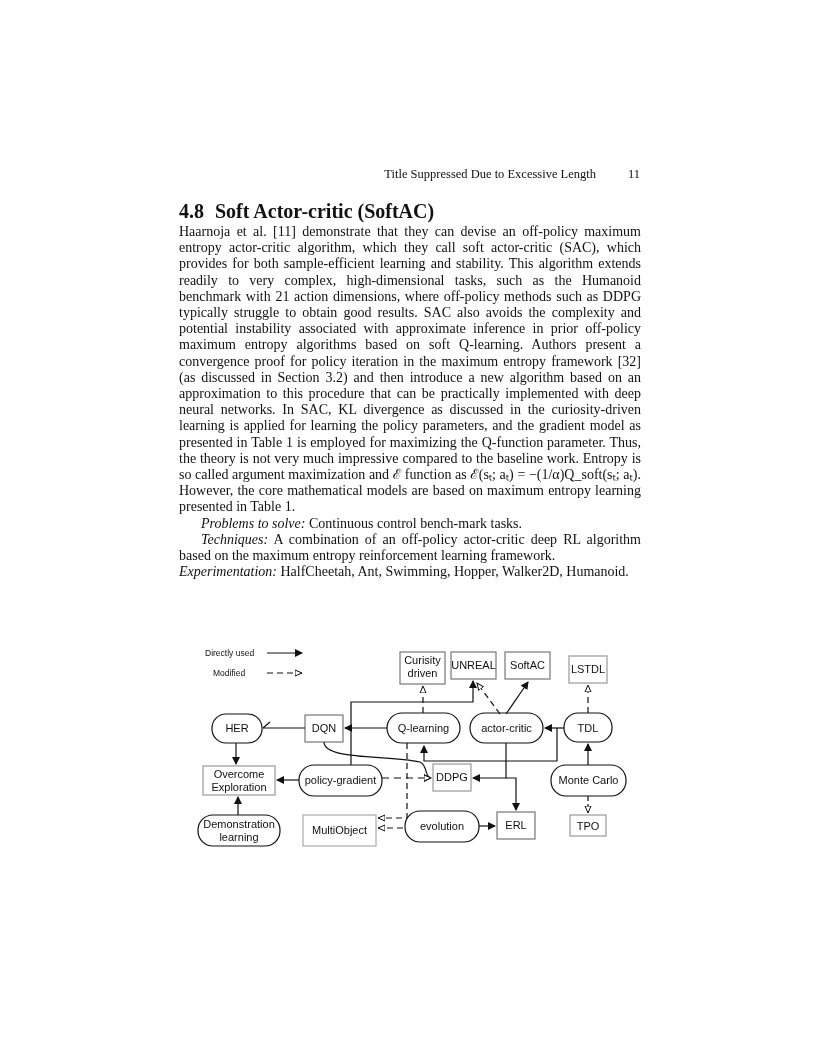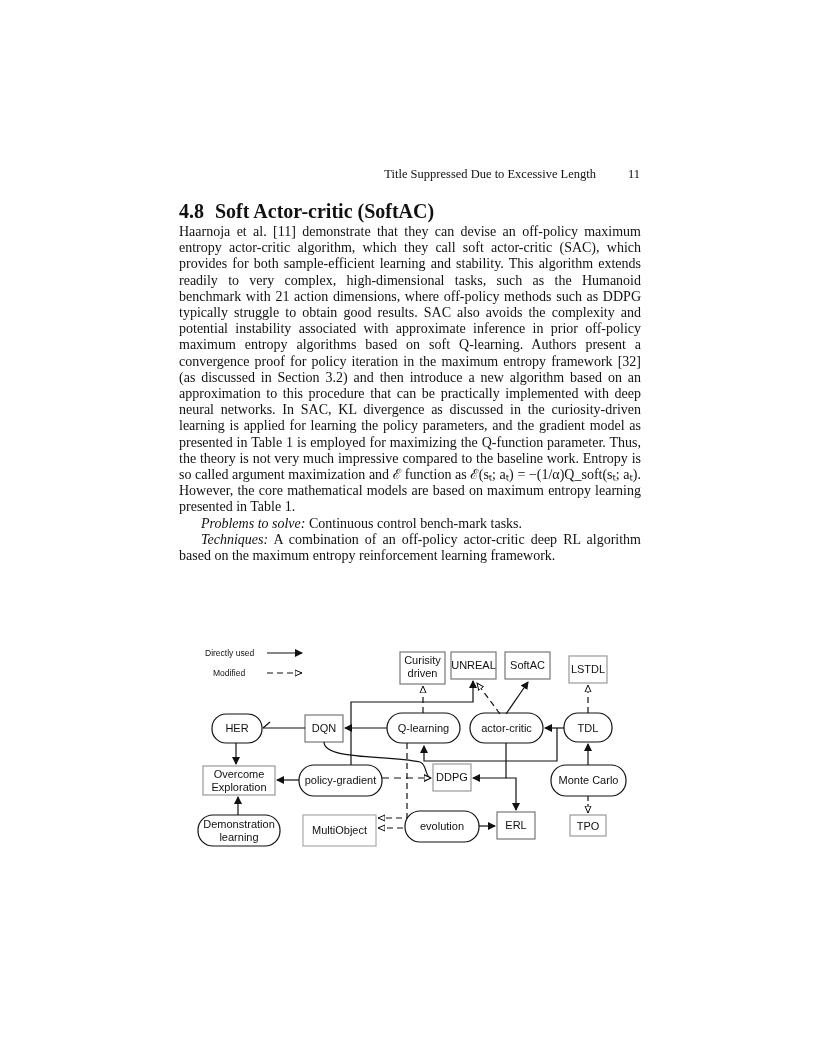--- a/index.html
+++ b/index.html
@@ -31,20 +31,21 @@
   </div>
 
   <div class="sec-title">
     <span class="num">4.8</span><span>Soft Actor-critic (SoftAC)</span>
   </div>
 
   <div class="body-text">
     <p>Haarnoja et al. [11] demonstrate that they can devise an off-policy maximum entropy actor-critic algorithm, which they call soft actor-critic (SAC), which provides for both sample-efficient learning and stability. This algorithm extends readily to very complex, high-dimensional tasks, such as the Humanoid benchmark with 21 action dimensions, where off-policy methods such as DDPG typically struggle to obtain good results. SAC also avoids the complexity and potential instability associated with approximate inference in prior off-policy maximum entropy algorithms based on soft Q-learning. Authors present a convergence proof for policy iteration in the maximum entropy framework [32] (as discussed in Section 3.2) and then introduce a new algorithm based on an approximation to this procedure that can be practically implemented with deep neural networks. In SAC, KL divergence as discussed in the curiosity-driven learning is applied for learning the policy parameters, and the gradient model as presented in Table 1 is employed for maximizing the Q-function parameter. Thus, the theory is not very much impressive compared to the baseline work. Entropy is so called argument maximization and ℰ function as ℰ(sₜ; aₜ) = −(1/α)Q_soft(sₜ; aₜ). However, the core mathematical models are based on maximum entropy learning presented in Table 1.</p>
     <p class="indent"><span class="it">Problems to solve:</span><span> Continuous control bench-mark tasks.</span></p>
     <p class="indent"><span class="it">Techniques:</span><span> A combination of an off-policy actor-critic deep RL algorithm based on the maximum entropy reinforcement learning framework.</span></p>
+    <p><span class="it">Experimentation:</span><span> HalfCheetah, Ant, Swimming, Hopper, Walker2D, Humanoid.</span></p>
   </div>
 
   <div class="fig">
     <svg width="440" height="215" viewBox="0 0 440 215">
       <defs>
         <marker id="ah" markerWidth="8" markerHeight="8" refX="7" refY="4" orient="auto" markerUnits="userSpaceOnUse">
           <path d="M0,0 L8,4 L0,8 z" fill="#111"></path>
         </marker>
         <marker id="ao" markerWidth="8" markerHeight="8" refX="7" refY="4" orient="auto" markerUnits="userSpaceOnUse">
           <path d="M0,1 L7,4 L0,7 z" fill="#fff" stroke="#111" stroke-width="1"></path>

